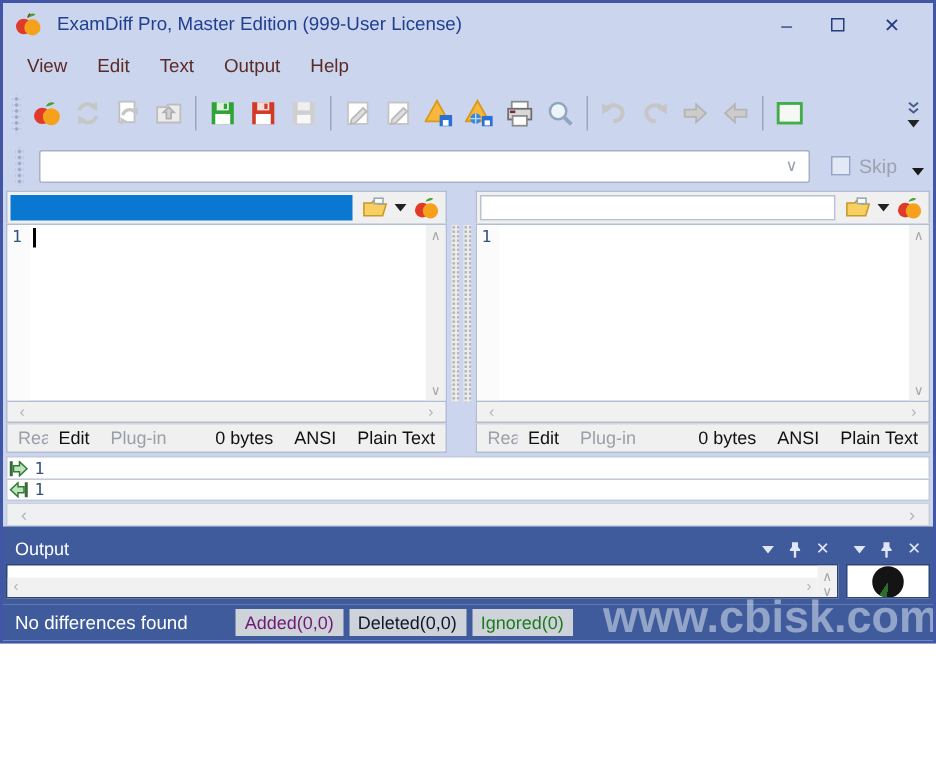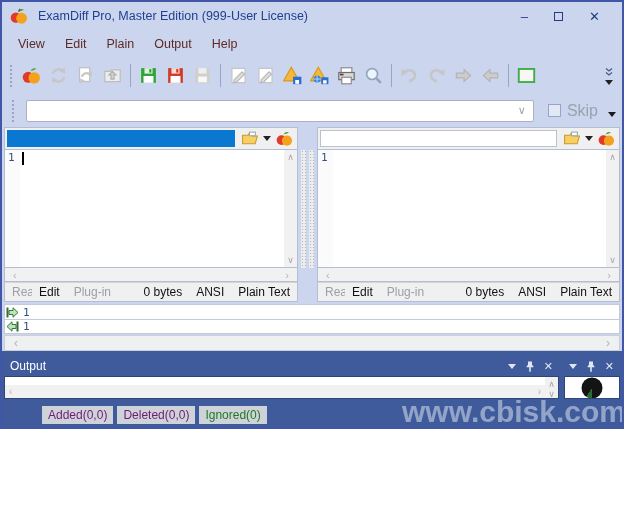--- a/index.html
+++ b/index.html
@@ -29,21 +29,21 @@
   .tsep{width:1px;height:23px;background:#9aa4c4;margin:0 4px;flex:none;}
   .tb-overflow{margin-left:auto;display:flex;flex-direction:column;align-items:center;gap:3px;padding-right:4px;}
   
   .comborow{height:33px;display:flex;align-items:center;padding:0 6px;flex:none;}
   .combo{flex:1;height:22px;background:#fff;border:1px solid #a9b1c2;border-radius:2px;
     display:flex;align-items:center;margin-left:6px;}
   .combo-text{flex:1;font-size:12px;color:#222;padding:0 6px;}
   .combo-arrow{width:22px;text-align:center;color:#9aa2b2;font-size:11px;}
   .skip-wrap{display:flex;align-items:center;margin-left:14px;}
   .checkbox{width:13px;height:13px;background:#e3e9f4;border:1px solid #93a5c9;}
-  .skip-label{font-size:16px;color:#9aa2ae;margin-left:6px;}
+  .skip-label{font-size:13px;color:#9aa2ae;margin-left:6px;}
   .small-down{width:0;height:0;border-left:4px solid transparent;border-right:4px solid transparent;
     border-top:5px solid #1a1a1a;margin-left:10px;margin-top:8px;}
   
   .panes{height:175px;display:flex;flex:none;padding:0 2px;}
   .pane{background:#ccd5ee;display:flex;flex-direction:column;}
   .pane.left{width:296px;}
   .pane.right{width:305px;}
   .pane-header{height:22px;display:flex;align-items:center;flex:none;background:#f0f0f0;
     border:1px solid #b3bed4;border-bottom:none;padding:0 4px 0 2px;}
   .path-bar{height:17px;flex:1;}
@@ -133,21 +133,21 @@
     <span class="win-btns">
       <span class="win-btn">–</span>
       <span class="win-btn"><span class="max-glyph"></span></span>
       <span class="win-btn">✕</span>
     </span>
   </div>
 
   <div class="menubar">
     <span class="menu-item">View</span>
     <span class="menu-item">Edit</span>
-    <span class="menu-item">Plain</span>
+    <span class="menu-item">Text</span>
     <span class="menu-item">Output</span>
     <span class="menu-item">Help</span>
   </div>
 
   <div class="toolbar">
     <span class="grip"></span>
 
     <span class="tbtn">
         <svg viewBox="0 0 16 16">
           <circle cx="5.2" cy="9.5" r="4.6" fill="#e03a2b"></circle>
@@ -447,22 +447,23 @@
           <span class="x">✕</span>
         </span>
       </div>
       <div class="dock-body">
         <span class="pie"></span>
       </div>
     </div>
   </div>
 
   <div class="statusbar">
+    <span class="status-msg">No differences found</span>
     <span class="badges">
         <span class="badge" style="color: #701a75; background: rgb(206, 211, 218);">Added(0,0)</span>
-        <span class="badge" style="color: #701a75; background: rgb(206, 211, 218);">Deleted(0,0)</span>
+        <span class="badge" style="color: #0f172a; background: rgb(206, 211, 218);">Deleted(0,0)</span>
         <span class="badge" style="color: rgb(31, 122, 31); background: rgb(206, 211, 218);">Ignored(0)</span>
       </span>
   </div>
 
   <div class="watermark">www.cbisk.com</div>
 
 </div>
 
 </body></html>

